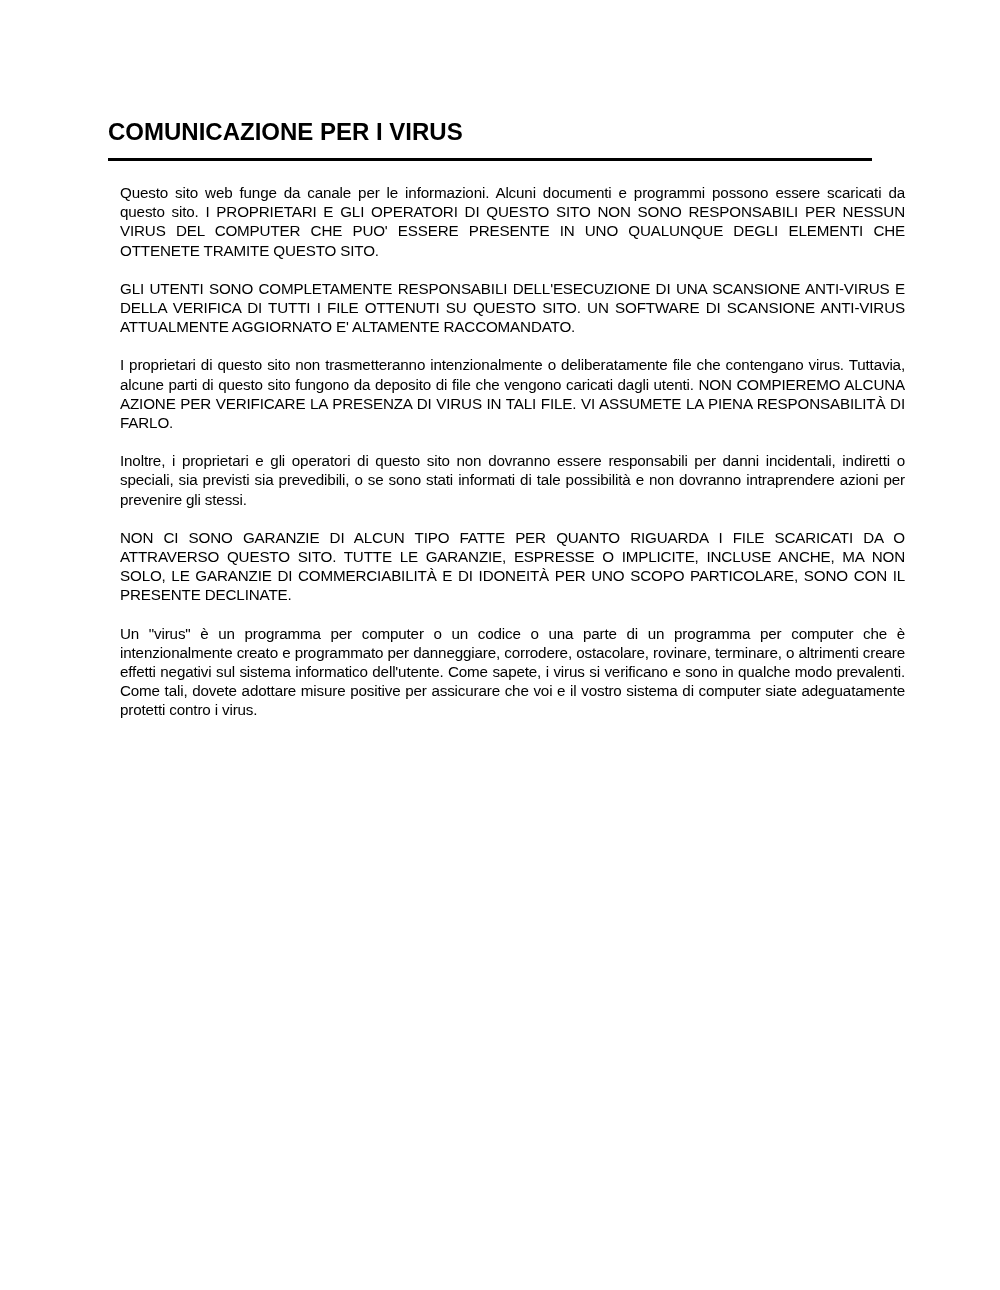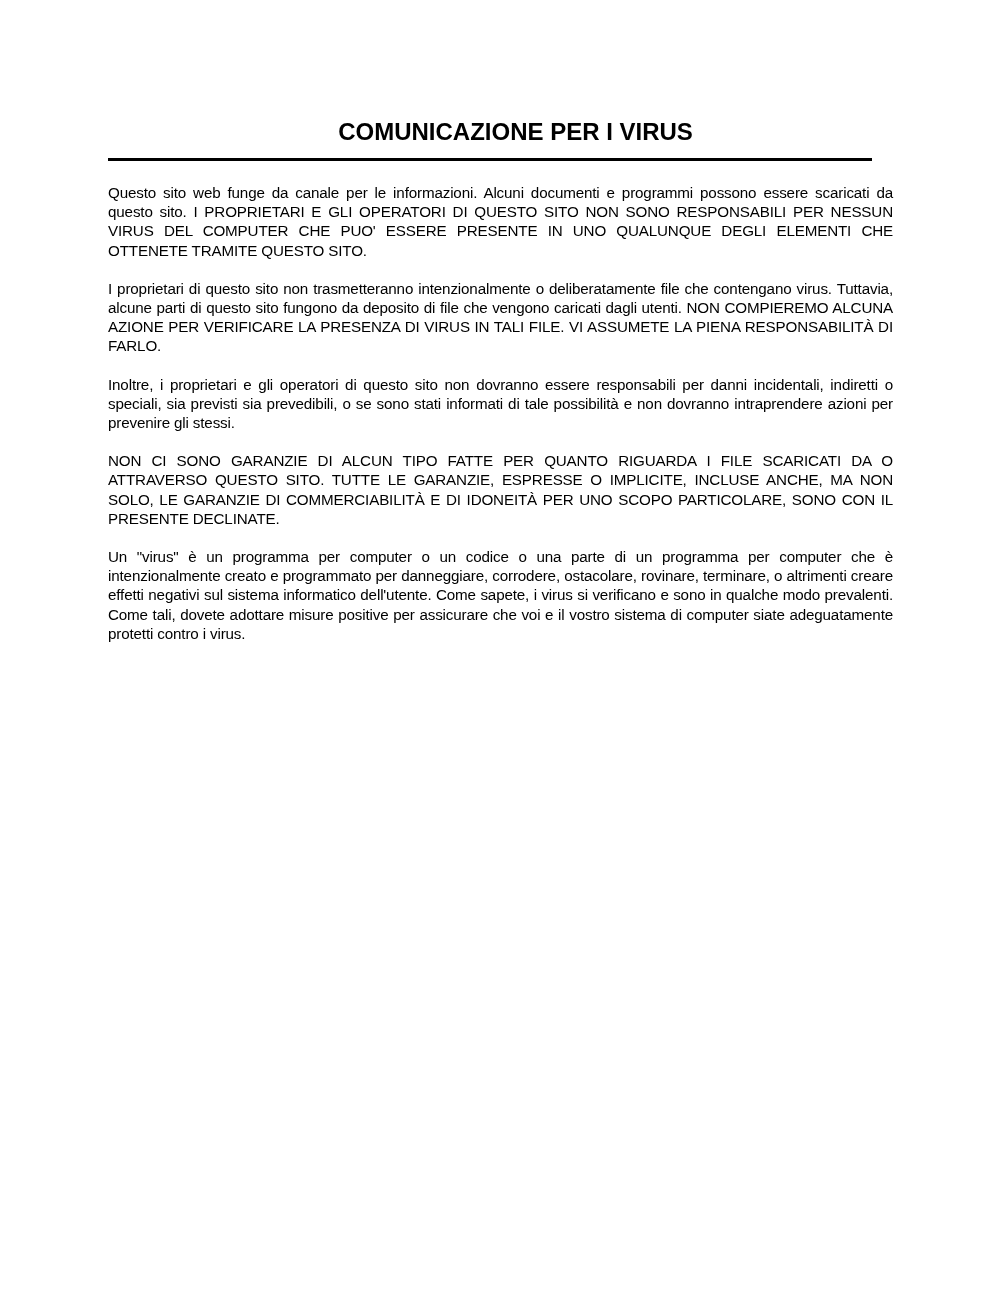--- a/index.html
+++ b/index.html
@@ -17,59 +17,60 @@
     }
     .page {
       position: absolute;
       left: 108px;
       top: 0;
       width: 785px;
     }
     .doc-title {
       position: absolute;
       top: 116px;
-      left: 15px;
+      left: 0;
       width: 785px;
-      text-align: center;
+      text-align: left;
       font-weight: bold;
       font-size: 24px;
       line-height: 32px;
       margin: 0;
       letter-spacing: 0;
     }
     .title-rule {
       position: absolute;
       top: 158px;
       left: 0;
       width: 764px;
       height: 3px;
       background: #000000;
       border: none;
       margin: 0;
     }
     .body {
       position: absolute;
       top: 183px;
-      left: 0;
+      left: 12px;
       width: 785px;
     }
     .para {
       margin: 0 0 19px 0;
       font-size: 15.2px;
       line-height: 19.2px;
       text-align: justify;
       letter-spacing: -0.15px;
     }
   </style>
 </head>
 <body>
 
 <div class="page">
   <h1 class="doc-title">COMUNICAZIONE PER I VIRUS</h1>
   <hr class="title-rule">
   <div class="body">
     <p class="para">Questo sito web funge da canale per le informazioni. Alcuni documenti e programmi possono essere scaricati da questo sito. I PROPRIETARI E GLI OPERATORI DI QUESTO SITO NON SONO RESPONSABILI PER NESSUN VIRUS DEL COMPUTER CHE PUO' ESSERE PRESENTE IN UNO QUALUNQUE DEGLI ELEMENTI CHE OTTENETE TRAMITE QUESTO SITO.</p>
+    <p class="para">GLI UTENTI SONO COMPLETAMENTE RESPONSABILI DELL'ESECUZIONE DI UNA SCANSIONE ANTI-VIRUS E DELLA VERIFICA DI TUTTI I FILE OTTENUTI SU QUESTO SITO. UN SOFTWARE DI SCANSIONE ANTI-VIRUS ATTUALMENTE AGGIORNATO E' ALTAMENTE RACCOMANDATO.</p>
     <p class="para">I proprietari di questo sito non trasmetteranno intenzionalmente o deliberatamente file che contengano virus. Tuttavia, alcune parti di questo sito fungono da deposito di file che vengono caricati dagli utenti. NON COMPIEREMO ALCUNA AZIONE PER VERIFICARE LA PRESENZA DI VIRUS IN TALI FILE. VI ASSUMETE LA PIENA RESPONSABILITÀ DI FARLO.</p>
     <p class="para">Inoltre, i proprietari e gli operatori di questo sito non dovranno essere responsabili per danni incidentali, indiretti o speciali, sia previsti sia prevedibili, o se sono stati informati di tale possibilità e non dovranno intraprendere azioni per prevenire gli stessi.</p>
     <p class="para">NON CI SONO GARANZIE DI ALCUN TIPO FATTE PER QUANTO RIGUARDA I FILE SCARICATI DA O ATTRAVERSO QUESTO SITO. TUTTE LE GARANZIE, ESPRESSE O IMPLICITE, INCLUSE ANCHE, MA NON SOLO, LE GARANZIE DI COMMERCIABILITÀ E DI IDONEITÀ PER UNO SCOPO PARTICOLARE, SONO CON IL PRESENTE DECLINATE.</p>
     <p class="para">Un "virus" è un programma per computer o un codice o una parte di un programma per computer che è intenzionalmente creato e programmato per danneggiare, corrodere, ostacolare, rovinare, terminare, o altrimenti creare effetti negativi sul sistema informatico dell'utente. Come sapete, i virus si verificano e sono in qualche modo prevalenti. Come tali, dovete adottare misure positive per assicurare che voi e il vostro sistema di computer siate adeguatamente protetti contro i virus.</p>
   </div>
 </div>
 
 </body></html>

